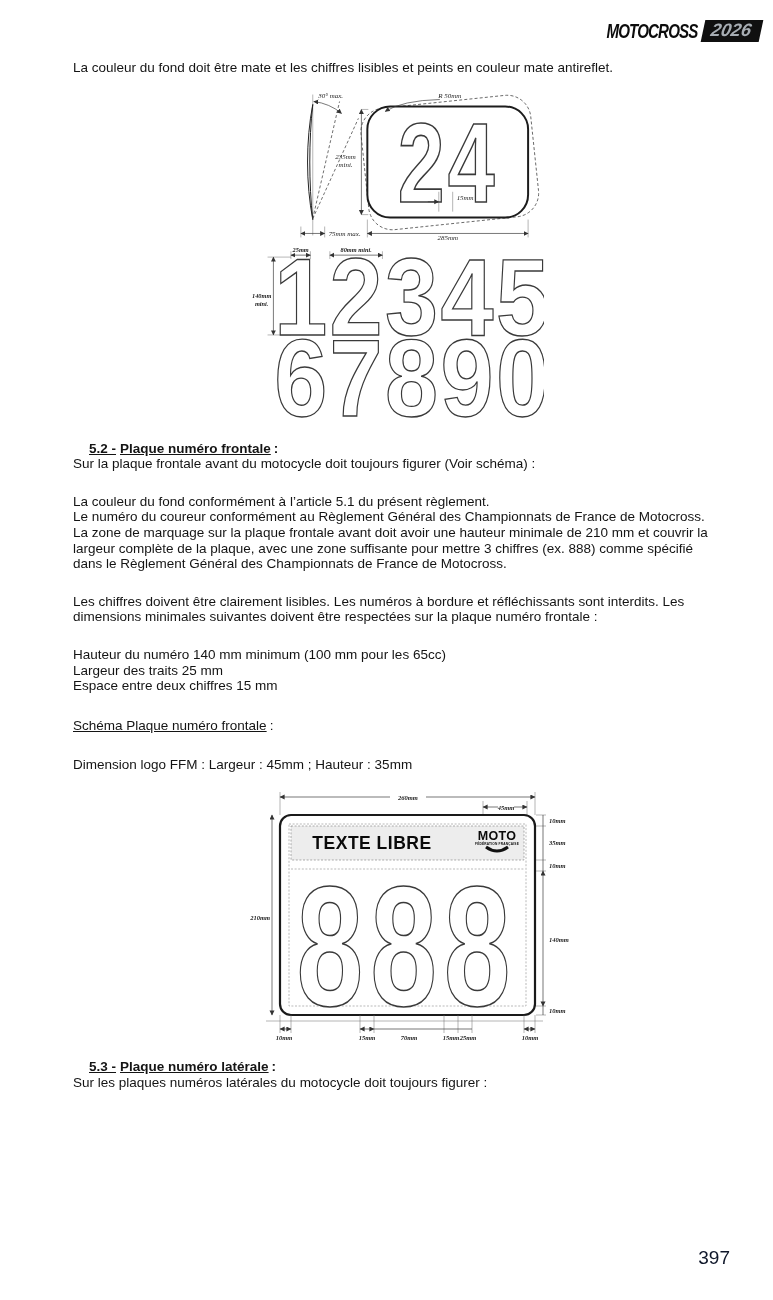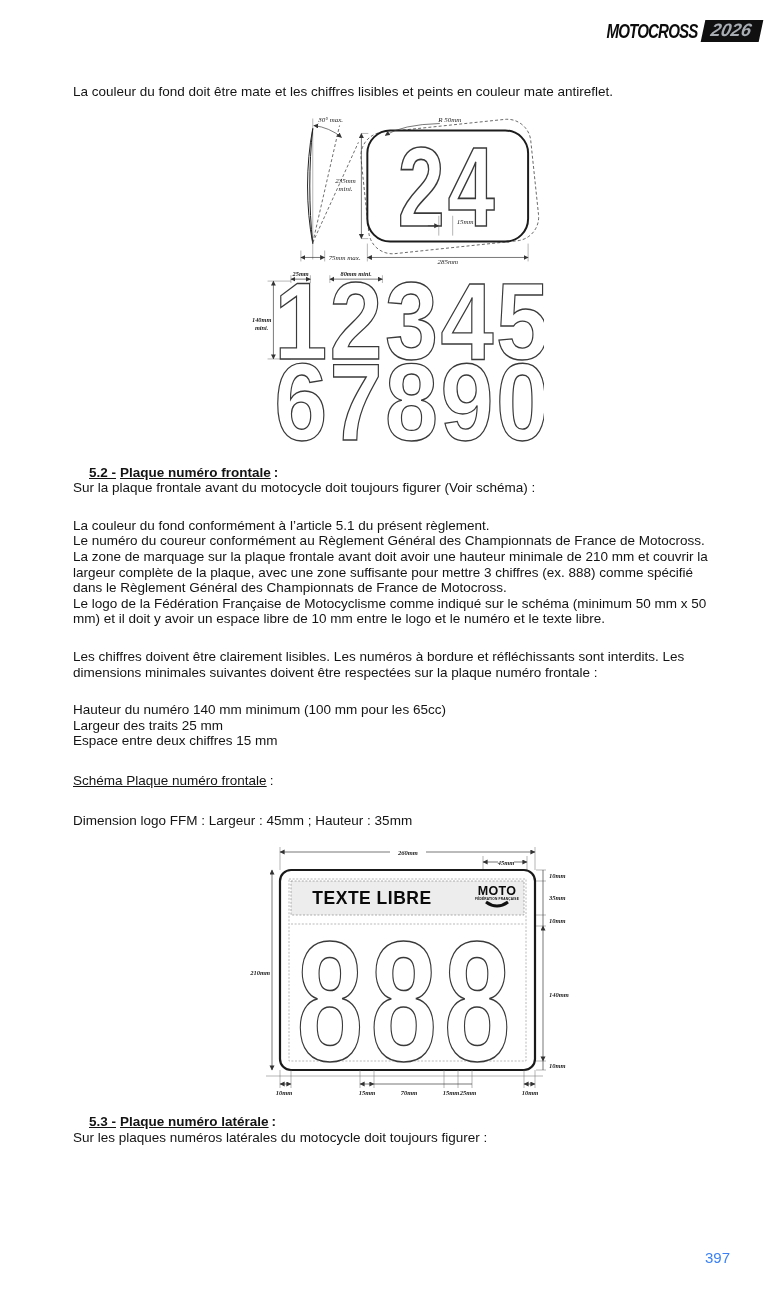--- a/index.html
+++ b/index.html
@@ -11,39 +11,39 @@
   }
   .brandbar { position:absolute; top:21px; right:12px; display:flex; align-items:center; height:20px; }
   .brand {
     display:inline-block; font-style:italic; font-weight:bold; font-size:21px;
     letter-spacing:-1.2px; transform:scaleX(.72); transform-origin:100% 50%; white-space:nowrap; color:#0c0c0c;
   }
   .yearbox {
     background:#101010; color:#a7adb3; font-style:italic; font-weight:bold; font-size:18px;
     padding:0 10px 2px 8px; margin-left:5px; transform:skewX(-12deg); line-height:20px;
   }
-  .content { position:absolute; left:73px; top:0; width:648px;margin-top:24px; }
+  .content { position:absolute; left:73px; top:0; width:648px; }
   .p-first { margin-top:60px; }
   .p-gap { margin-top:21px; }
   .h-sect { font-weight:bold; padding-left:16px; margin-top:22px; }
   .h-sect .sect-title { text-decoration:underline; }
   .h-sect .sect-num { margin-right:4px;text-decoration:underline; }
   .h-sect .sect-colon { margin-left:3px; }
   .req-block { margin-top:22px; }
   .leg-block { margin-top:22px; }
   .dim-block { margin-top:22px; }
   .schema-line { margin-top:24px; }
   .schema-line .u { text-decoration:underline; }
   .schema-line .c { margin-left:3px; }
   .logo-dim { margin-top:24px; }
   .fig { display:block; }
   .fig1 { margin:12px 0 0 210px; }
   .fig2 { margin:6px 0 0 179px; }
   .fig3 { margin:14px 0 0 177px; }
-  .pagenum { position:absolute; top:1250px; right:43px; font-size:15px; color:#3b82f6; }
+  .pagenum { position:absolute; top:1250px; right:43px; font-size:19px; color:#0f172a; }
   
   .dim { stroke:#3d3d3d; stroke-width:.7; fill:none; }
   .thin { stroke:#6a6a6a; stroke-width:.5; fill:none; }
   .dash { stroke:#4a4a4a; stroke-width:.8; fill:none; stroke-dasharray:3 2.2; }
   .dash2 { stroke:#8a8a8a; stroke-width:.6; fill:none; stroke-dasharray:2 1.6; }
   .dimlabel { font-family:"Liberation Serif", serif; font-style:italic; font-size:7px; fill:#1d1d1d; }
   .dimlabel-b { font-family:"Liberation Serif", serif; font-style:italic; font-weight:bold; font-size:6.5px; fill:#1d1d1d; }
   .outline-digit { fill:#fff; stroke:#3a3a3a; font-family:"Liberation Sans", sans-serif; font-weight:bold; }
   .freetext { font-family:"Liberation Sans", sans-serif; font-weight:bold; font-size:17.5px; fill:#0a0a0a; letter-spacing:.5px; }
   .logo-moto { font-family:"Liberation Sans", sans-serif; font-weight:bold; font-size:12.5px; fill:#0a0a0a; letter-spacing:.3px; }
@@ -142,21 +142,20 @@
 
     <div class="h-sect">
       <span class="sect-num">5.2 -</span><span class="sect-title">Plaque numéro frontale</span><span class="sect-colon">:</span>
     </div>
     <div>Sur la plaque frontale avant du motocycle doit toujours figurer (Voir schéma) :</div>
 
     <div class="req-block">
       <div>La couleur du fond conformément à l’article 5.1 du présent règlement.</div>
       <div>Le numéro du coureur conformément au Règlement Général des Championnats de France de Motocross.</div>
       <div>La zone de marquage sur la plaque frontale avant doit avoir une hauteur minimale de 210 mm et couvrir la largeur complète de la plaque, avec une zone suffisante pour mettre 3 chiffres (ex. 888) comme spécifié dans le Règlement Général des Championnats de France de Motocross.</div>
-      <div>Le logo de la Fédération Française de Motocyclisme comme indiqué sur le schéma (minimum 50 mm x 50 mm) et il doit y avoir un espace libre de 10 mm entre le logo et le numéro et le texte libre.</div>
     </div>
 
     <div class="leg-block">Les chiffres doivent être clairement lisibles. Les numéros à bordure et réfléchissants sont interdits. Les dimensions minimales suivantes doivent être respectées sur la plaque numéro frontale :</div>
 
     <div class="dim-block">
       <div>Hauteur du numéro 140 mm minimum (100 mm pour les 65cc)</div>
       <div>Largeur des traits 25 mm</div>
       <div>Espace entre deux chiffres 15 mm</div>
     </div>
 

